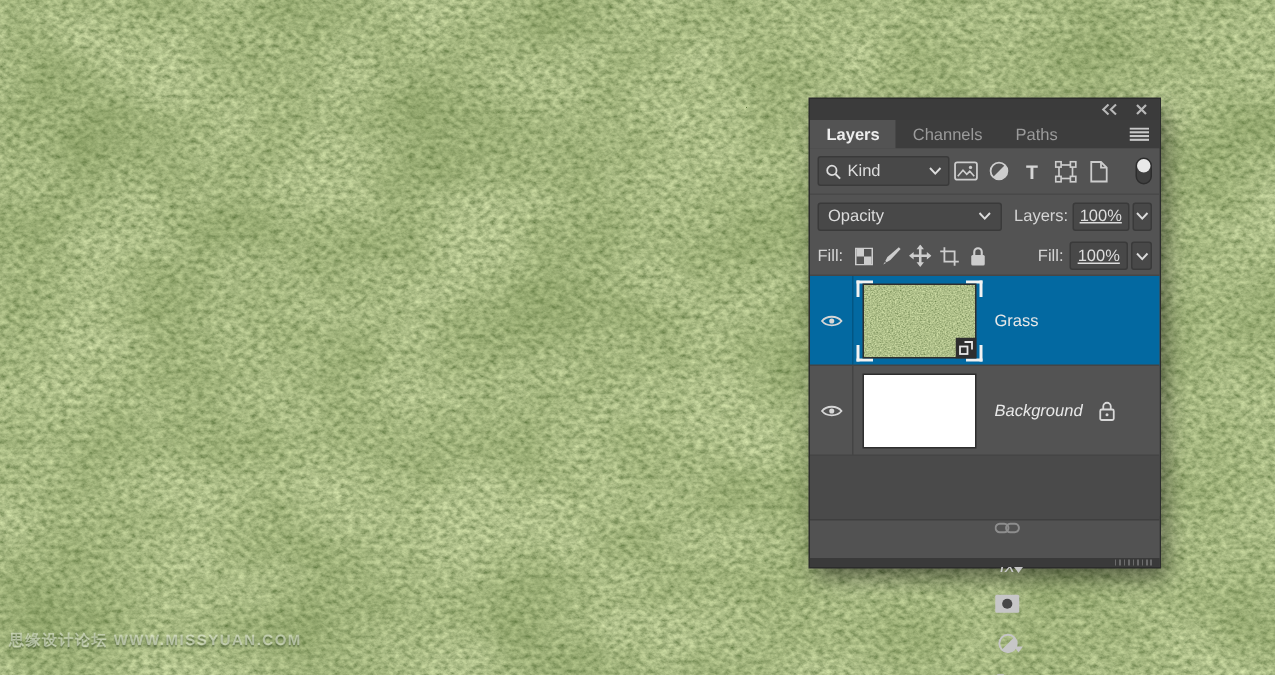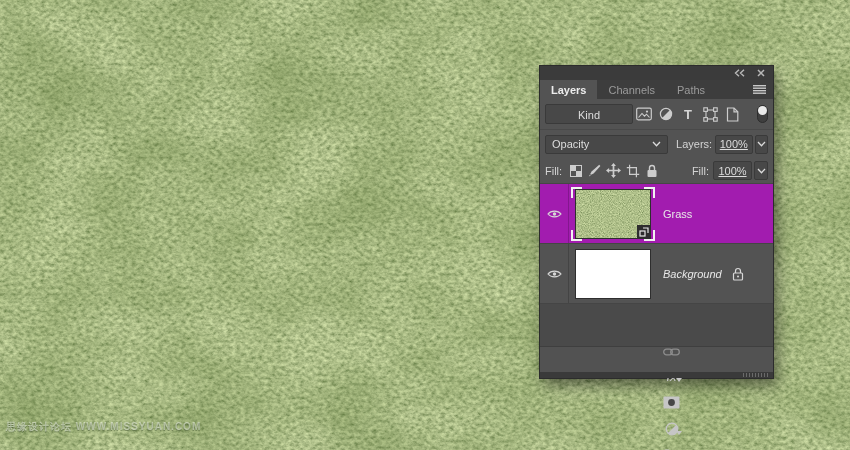--- a/index.html
+++ b/index.html
@@ -27,21 +27,21 @@
   .panel-menu-btn { margin-left:auto; width:28px; display:flex; align-items:center;
                     justify-content:center; color:#c9c9c9; }
 
   .row { display:flex; align-items:center; background:#535353; }
   .filter-row { height:31px; padding:0 5px; border-bottom:1px solid #494949; }
   .blend-row  { height:28px; padding:0 5px; }
   .lock-row   { height:26px; padding:0 5px; border-bottom:1px solid #464646; }
 
   .box { background:#484848; border:1px solid #3a3a3a; border-radius:2px;
          height:20px; display:flex; align-items:center; color:#dcdcdc; }
-  .kind-select { width:88px; padding:0 4px; gap:4px;flex-direction:column; }
+  .kind-select { width:88px; padding:0 4px; gap:4px; }
   .kind-select .chev { margin-left:auto; }
   .blend-select { width:128px; padding:0 6px; height:19px; }
   .blend-select .chev { margin-left:auto; }
   .val-box { width:39px; height:19px; justify-content:center;text-decoration:underline; }
   .chev-box { width:14px; height:19px; justify-content:center; margin-left:2px; }
 
   .icon-btn { display:flex; align-items:center; justify-content:center; color:#cdcdcd; }
   .filter-row .icon-btn { width:22px; height:20px; }
   .filter-row .tglyph { font-size:13px; font-weight:bold; color:#d5d5d5; }
   .toggle { margin-left:auto; width:11px; height:18px; background:#3f3f3f;
@@ -51,21 +51,21 @@
 
   .lbl { color:#d4d4d4; }
   .blend-row .lbl { margin-left:8px; margin-right:3px; }
   .lock-row .lbl { margin-right:4px; }
   .lock-row .icon-btn { width:19px; height:18px; }
   .fill-lbl { margin-left:auto; }
 
   .layers-list { height:162px; background:#4a4a4a; }
   .layer-row { height:60px; display:flex; align-items:center; background:#535353;
                border-bottom:1px solid #454545; }
-  .layer-row.selected { background:#a21caf; }
+  .layer-row.selected { background:#0369a1; }
   .eye-cell { width:29px; align-self:stretch; display:flex; align-items:center;
               justify-content:center; border-right:1px solid rgba(0,0,0,0.18);
               color:#d6d6d6; }
   .thumb-frame { position:relative; width:84px; height:56px; margin-left:2px;
                  display:flex; align-items:center; justify-content:center; }
   .thumb { position:relative; width:74px; height:48px; background:#fff;
            outline:1px solid #2e2e2e; }
   .bracket { position:absolute; width:11px; height:11px; border:2px solid #f2f2f2; }
   .bracket.tl { left:0; top:1px;  border-right:none; border-bottom:none; }
   .bracket.tr { right:0; top:1px; border-left:none;  border-bottom:none; }

